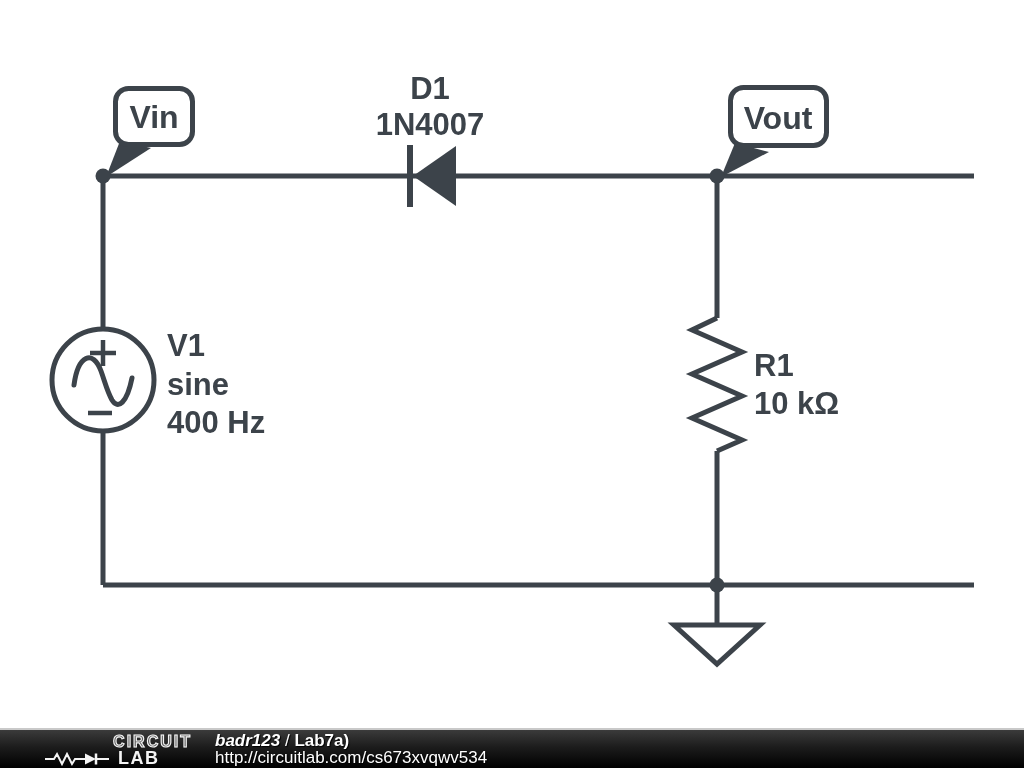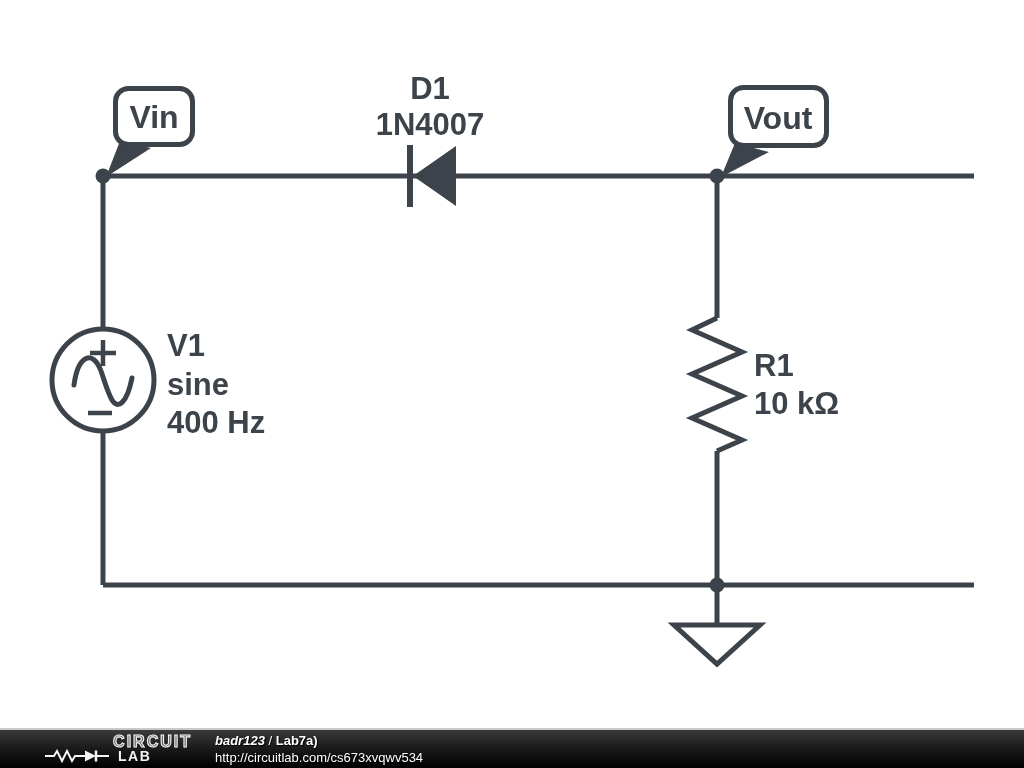--- a/index.html
+++ b/index.html
@@ -43,29 +43,29 @@
     text-align: right;
     -webkit-text-stroke: 1.1px #f4f4f4;
   }
   .logo-row2 {
     display: flex;
     align-items: center;
     margin-top: -4px;
     margin-left: 3px;
   }
   .logo-lab {
-    font-size: 14px;
+    font-size: 18px;
     font-weight: bold;
     letter-spacing: 1.5px;
     color: #f4f4f4;
     margin-left: 1px;
   }
   .footer-text {
     position: absolute; left: 215px; top: 2px;
-    font-size: 13px;
+    font-size: 17px;
     line-height: 17px;
     text-shadow: 1px 1px 1px #000;
     white-space: nowrap;
   }
   .author { font-style: italic; font-weight: bold; }
   .sep { font-weight: normal; }
   .sheet-title { font-weight: bold; }
   .url-line { font-weight: normal; text-align: right; }
 </style>
 </head>

